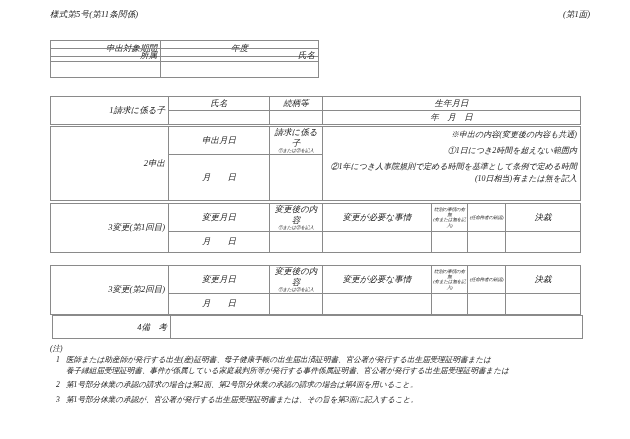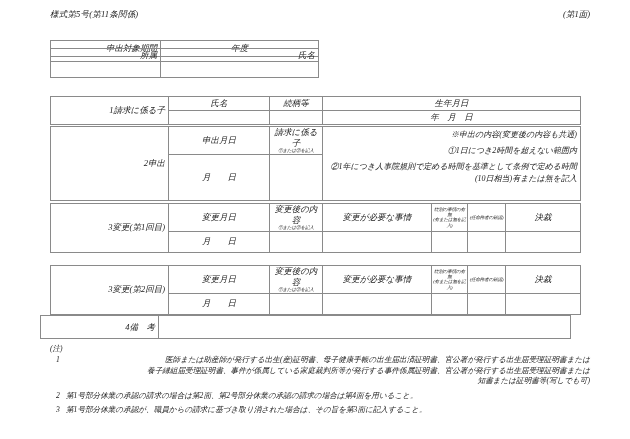--- a/index.html
+++ b/index.html
@@ -101,21 +101,21 @@
   #tbl-child td { height: 13px; }
 
   
   #tbl-moushide { top: 126px; left: 50px; width: 530px; }
 
   
   #tbl-change1 { top: 203px; left: 50px; width: 530px; }
   #tbl-change2 { top: 265px; left: 50px; width: 530px; }
 
   
-  #tbl-remarks { top: 315px; left: 40px; width: 530px; }
+  #tbl-remarks { top: 315px; left: 52px; width: 530px; }
   #tbl-remarks td { height: 22px; }
 
   .content-list p {
     margin: 0 0 2px 2px;
     padding: 0;
     font-size: 8px;
     line-height: 1.35;
   }
   .content-list p.indent2 {
     text-indent: 6px;
@@ -146,21 +146,20 @@
   }
   .note-item .body {
     flex: 1 1 auto;
   }
   .note-item .body p {
     margin: 0;
     padding: 0;
   }
   .note-item .body p.cont {
     text-indent: 0;
-    text-align: right;
   }
 </style>
 </head>
 <body>
 
 <div class="page">
 
   <div class="doc-header">
     <div class="form-no">様式第5号(第11条関係)</div>
     <div class="page-no">(第1面)</div>
@@ -351,32 +350,31 @@
   </table>
 
   <div class="notes">
     <p class="chu">(注)</p>
 
     <div class="note-item">
       <div class="num">1</div>
       <div class="body">
         <p class="cont">医師または助産師が発行する出生(産)証明書、母子健康手帳の出生届出済証明書、官公署が発行する出生届受理証明書または</p>
         <p class="cont">養子縁組届受理証明書、事件が係属している家庭裁判所等が発行する事件係属証明書、官公署が発行する出生届受理証明書または</p>
-        <p class="cont">知書または証明書等(写しでも可)</p>
       </div>
     </div>
 
     <div class="note-item">
       <div class="num">2</div>
       <div class="body">
         <p>第1号部分休業の承認の請求の場合は第2面、第2号部分休業の承認の請求の場合は第4面を用いること。</p>
       </div>
     </div>
 
     <div class="note-item">
       <div class="num">3</div>
       <div class="body">
-        <p>第1号部分休業の承認が、職員からの請求に基づき取り消された場合は、その旨を第3面に記入すること。</p>
+        <p>第1号部分休業の承認が、官公署が発行する出生届受理証明書または、その旨を第3面に記入すること。</p>
       </div>
     </div>
   </div>
 
 </div>
 
 </body></html>

